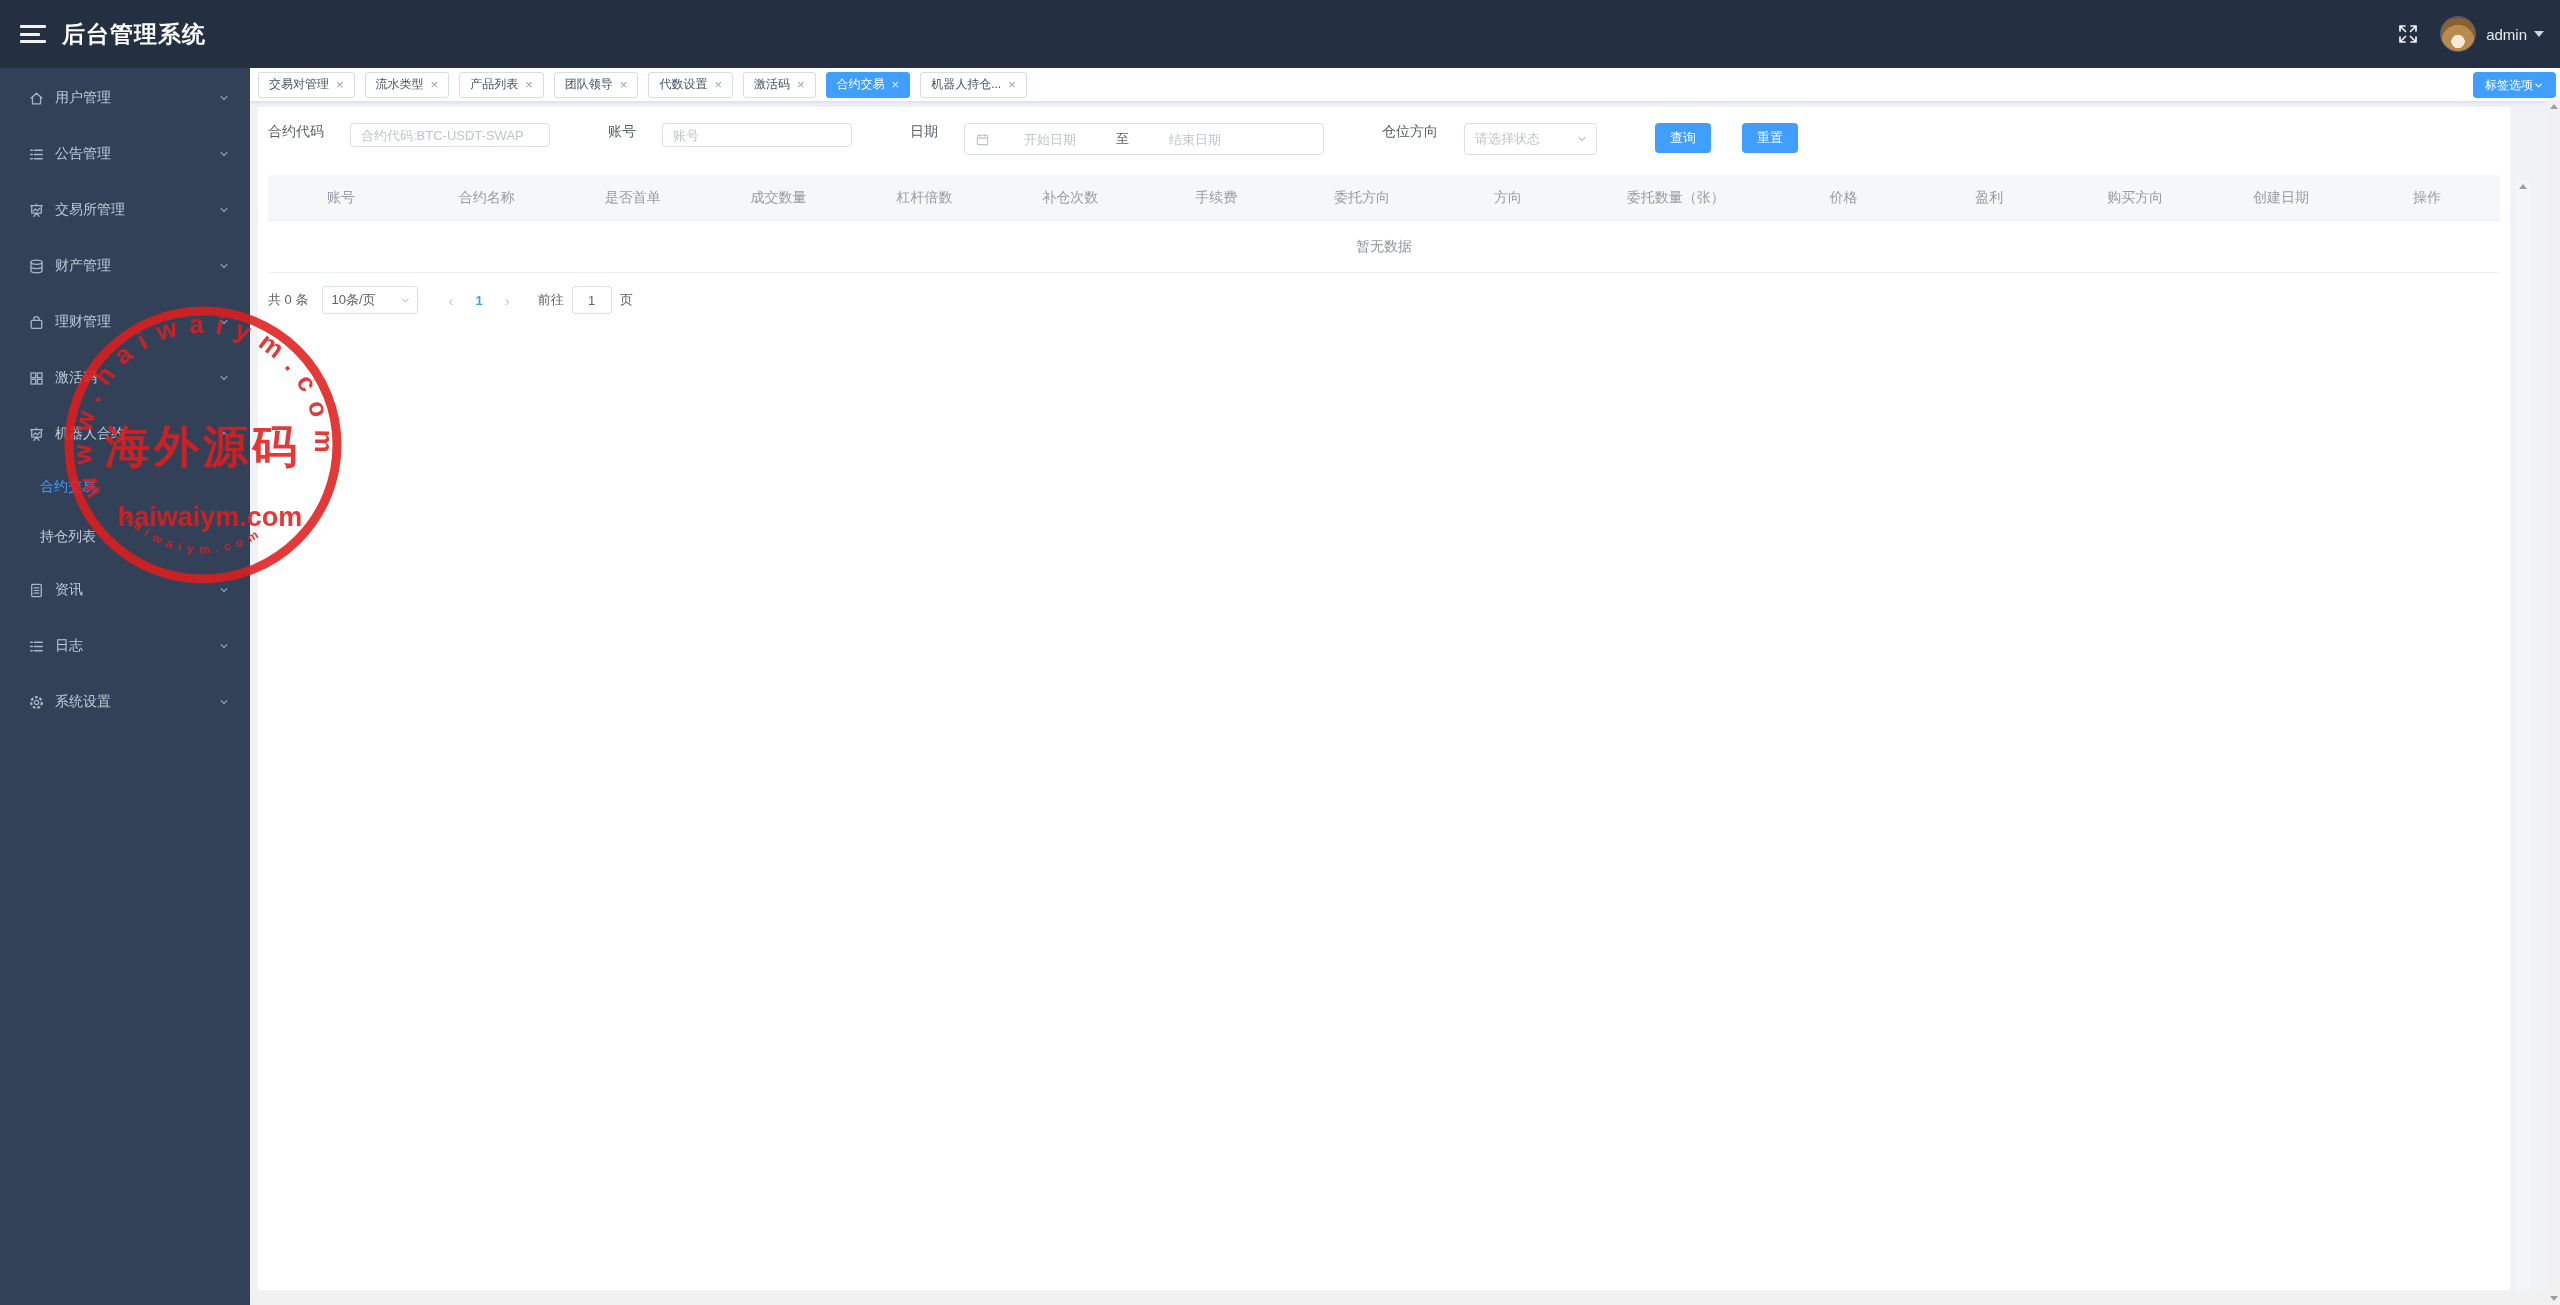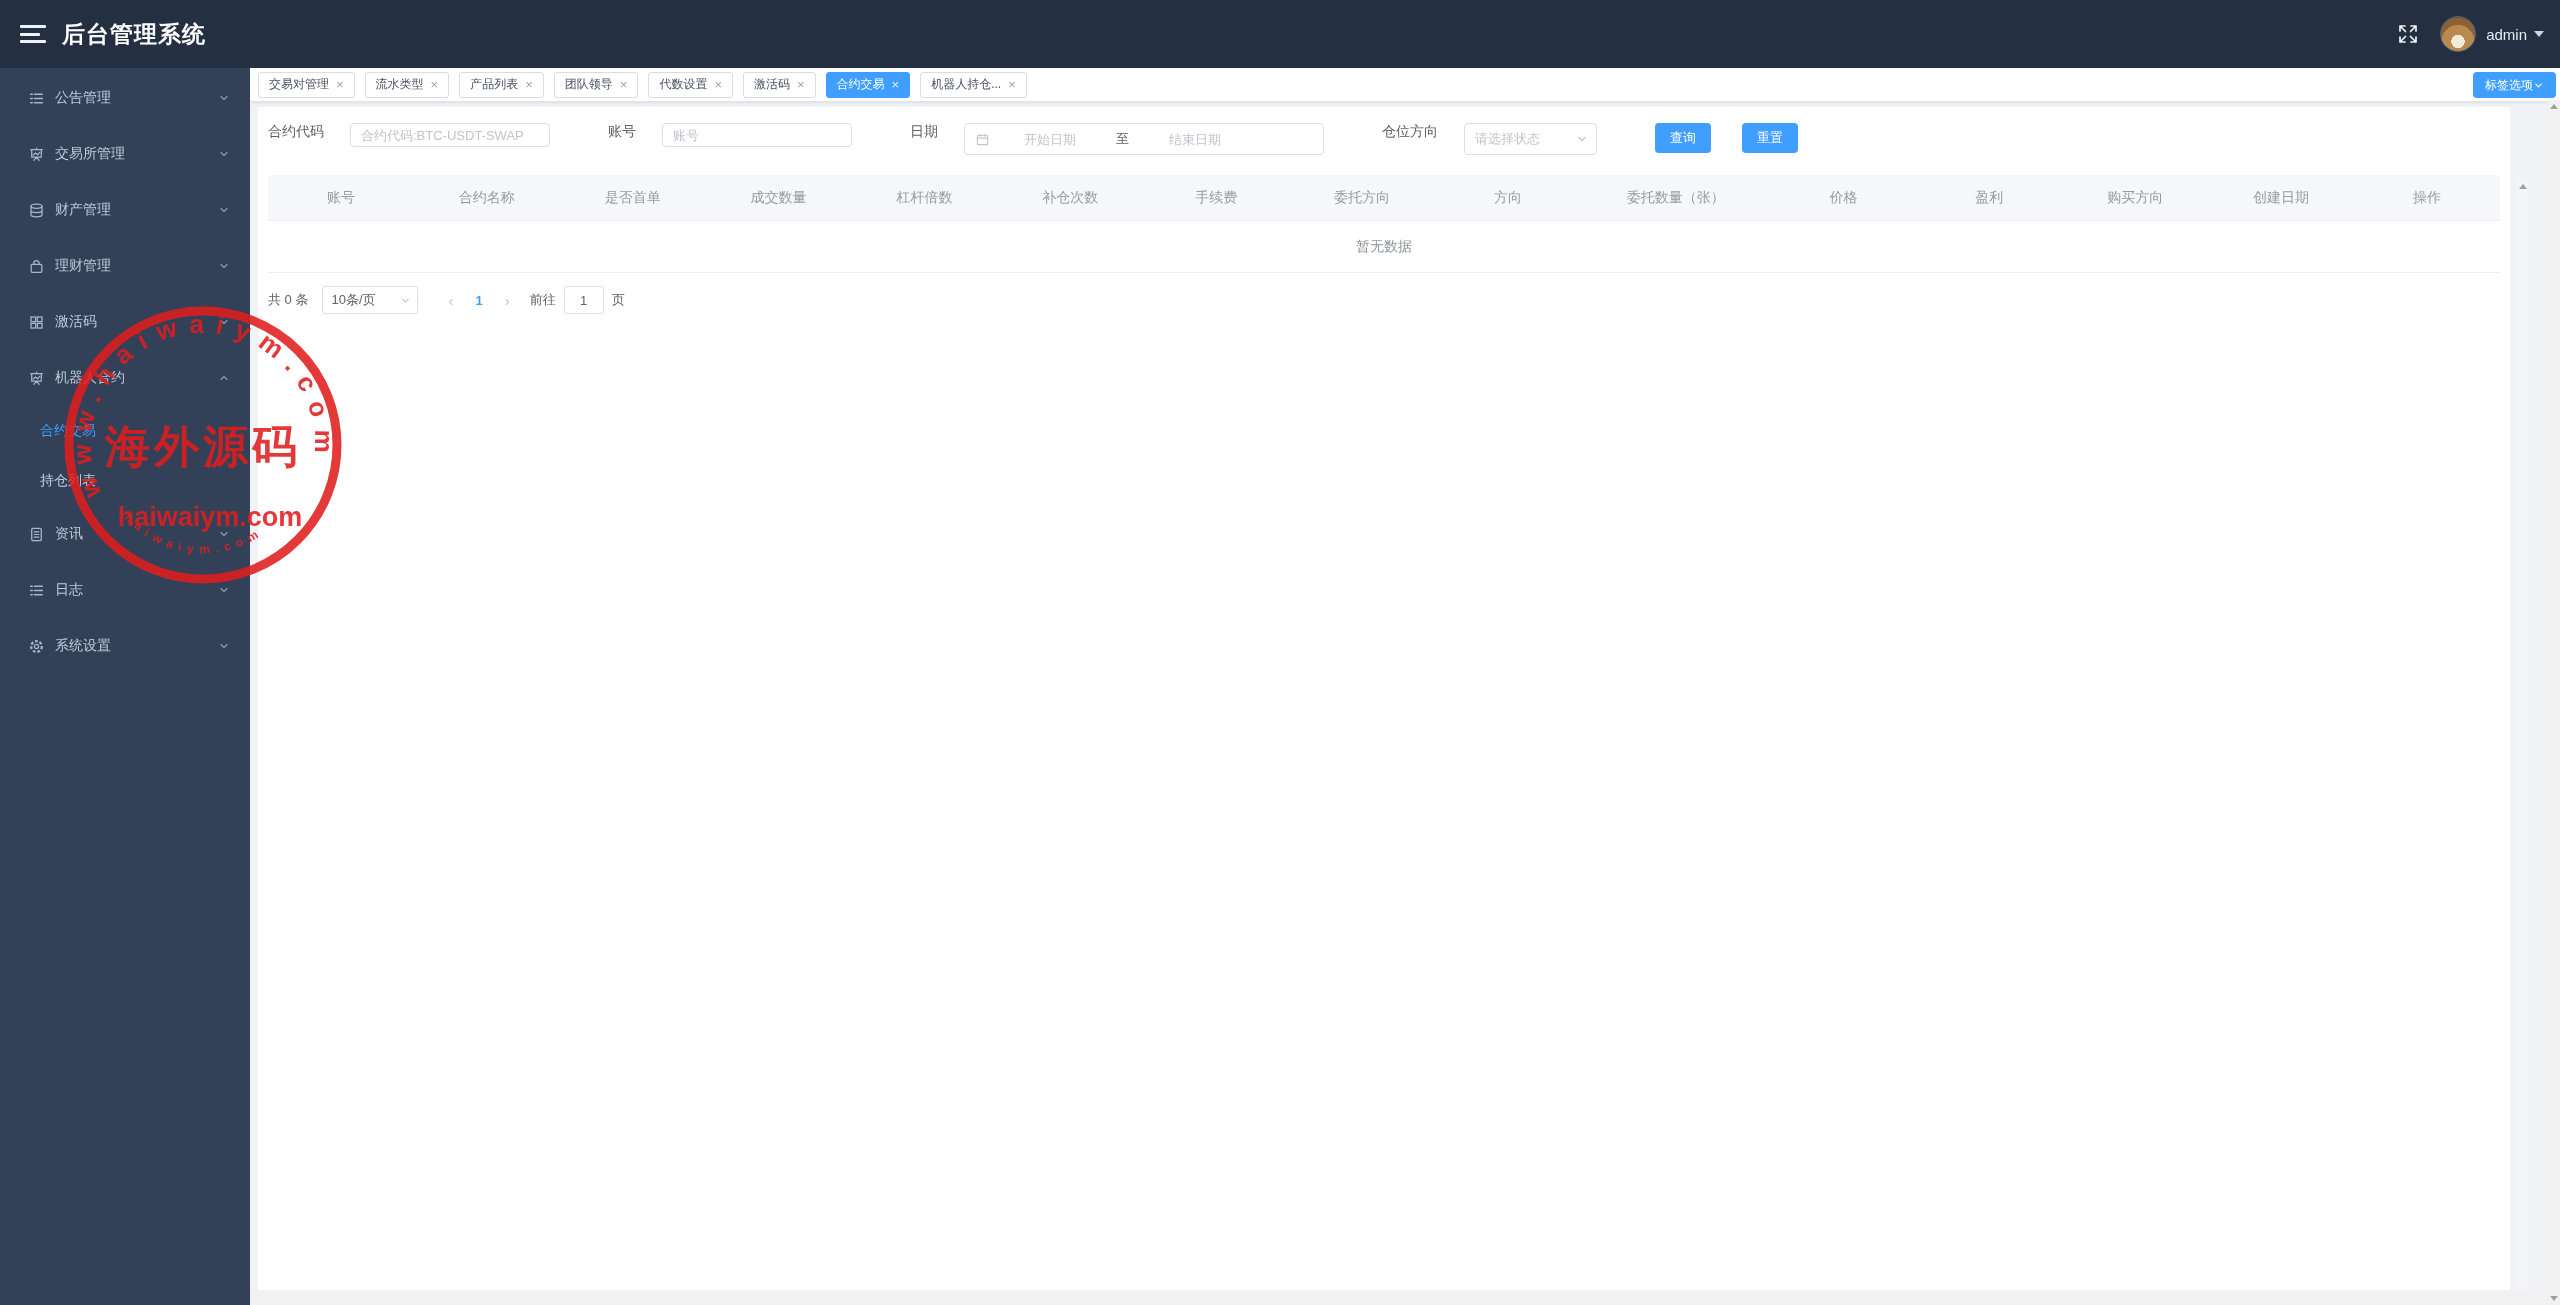--- a/index.html
+++ b/index.html
@@ -70,21 +70,21 @@
   .empty-text { font-size:14px; color:#909399; }
 
   
   .pagination { display:flex; align-items:center; margin:13px 10px 0 10px; font-size:13px; color:#606266; }
   .pg-total { margin-right:14px; }
   .pg-size { width:96px; height:28px; border:1px solid #dcdfe6; border-radius:3px; display:flex; align-items:center; padding:0 6px 0 8px; cursor:pointer; margin-right:18px; }
   .pg-size span { flex:1; font-size:13px; color:#606266; }
   .pg-size .chev { width:11px; height:11px; color:#c0c4cc; }
   .pg-arrow { font-size:15px; color:#c0c4cc; padding:0 12px; cursor:pointer; }
   .pg-page { color:#409eff; font-weight:bold; padding:0 10px; cursor:pointer; }
-  .pg-goto { margin-left:8px; margin-right:8px; }
+  .pg-goto { margin-left:16px; margin-right:8px; }
   .pg-input { width:40px; height:28px; border:1px solid #dcdfe6; border-radius:3px; text-align:center; font-size:13px; color:#606266; outline:none; margin-right:8px; font-family:inherit; }
 
   
   .stamp { position:absolute; left:58px; top:300px; width:290px; height:290px; z-index:40; pointer-events:none; opacity:.88; }
 
   
   .v-scroll-outer { position:absolute; right:0; top:100px; bottom:0; width:13px; background:#f1f1f1; z-index:50; }
   .v-scroll-inner { position:absolute; right:31px; top:112px; bottom:15px; width:13px; background:#f4f5f7; z-index:5; }
   .h-scroll { position:absolute; left:250px; right:13px; bottom:0; height:13px; background:#f1f1f1; z-index:50; }
   .sc-arrow { position:absolute; left:50%; transform:translateX(-50%); width:0; height:0; border-left:4px solid transparent; border-right:4px solid transparent; }
@@ -155,20 +155,29 @@
       <svg class="fs-icon">
           <use href="#i-fullscreen"></use>
         </svg>
       <div class="avatar"></div>
       <span class="username">admin</span>
       <span class="caret-down"></span>
     </div>
   </div>
 
   <div class="sidebar">
+    <div class="menu-item">
+      <svg class="mi-icon">
+          <use href="#i-home"></use>
+        </svg>
+      <span>用户管理</span>
+      <svg class="chev">
+          <use href="#i-chev"></use>
+        </svg>
+    </div>
     <div class="menu-item">
       <svg class="mi-icon">
           <use href="#i-list"></use>
         </svg>
       <span>公告管理</span>
       <svg class="chev">
           <use href="#i-chev"></use>
         </svg>
     </div>
     <div class="menu-item">

